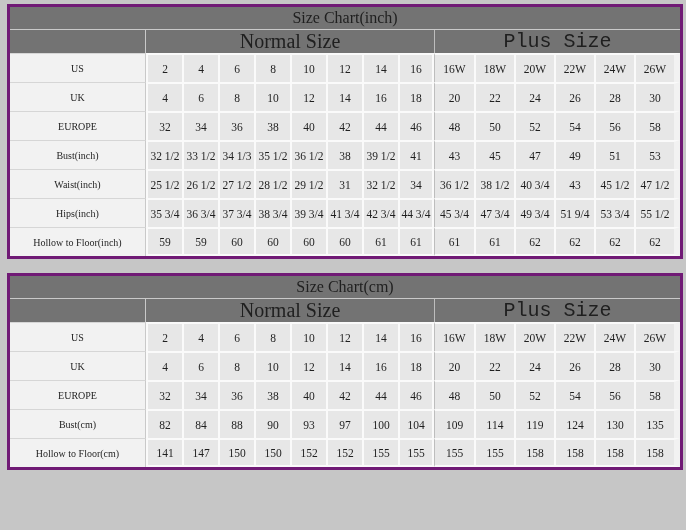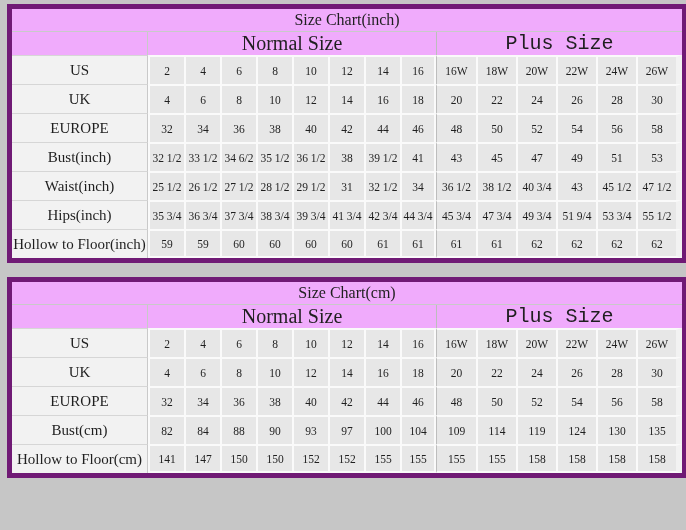--- a/index.html
+++ b/index.html
@@ -15,22 +15,22 @@
     overflow: hidden;
   }
   .page {
     padding: 4px 7px 0 7px;
   }
   table.chart-table {
     table-layout: fixed;
     border-collapse: separate;
     border-spacing: 0;
     width: 672px;
-    background: #f0abfc;
-    border: 5px solid #701a75;
+    background: #737373;
+    border: 3px solid #701a75;
   }
   table.chart-table + table.chart-table {
     margin-top: 14px;
   }
   col.c-label { width: 136px; }
   col.c-n { width: 36px; }
   col.c-p { width: 40px; }
   col.c-p-last { width: 46px; }
   td {
     box-sizing: border-box;
@@ -52,21 +52,21 @@
     border-right: 1px solid #c9c9c9;
   }
   .group-cell.plus {
     border-left: 1px solid #bdbdbd;
     font-family: Liberation Mono, monospace;
   }
   tbody td {
     height: 29px;
   }
   td.label-cell {
-    font-size: 15px;
+    font-size: 10px;
     background: #f2f2f2;
     border-top: 1px solid #d6d6d6;
     border-right: 1px solid #c9c9c9;
   }
   td.val {
     font-size: 11.5px;
     background: #e7e7e7;
     border-left: 2px solid #fafafa;
     border-top: 2px solid #fafafa;
   }
@@ -165,21 +165,21 @@
           <td class="val">50</td>
           <td class="val">52</td>
           <td class="val">54</td>
           <td class="val">56</td>
           <td class="val plus-last">58</td>
         </tr>
         <tr>
           <td class="label-cell">Bust(inch)</td>
           <td class="val">32 1/2</td>
           <td class="val">33 1/2</td>
-          <td class="val">34 6/2</td>
+          <td class="val">34 1/3</td>
           <td class="val">35 1/2</td>
           <td class="val">36 1/2</td>
           <td class="val">38</td>
           <td class="val">39 1/2</td>
           <td class="val normal-last">41</td>
           <td class="val plus-first">43</td>
           <td class="val">45</td>
           <td class="val">47</td>
           <td class="val">49</td>
           <td class="val">51</td>

